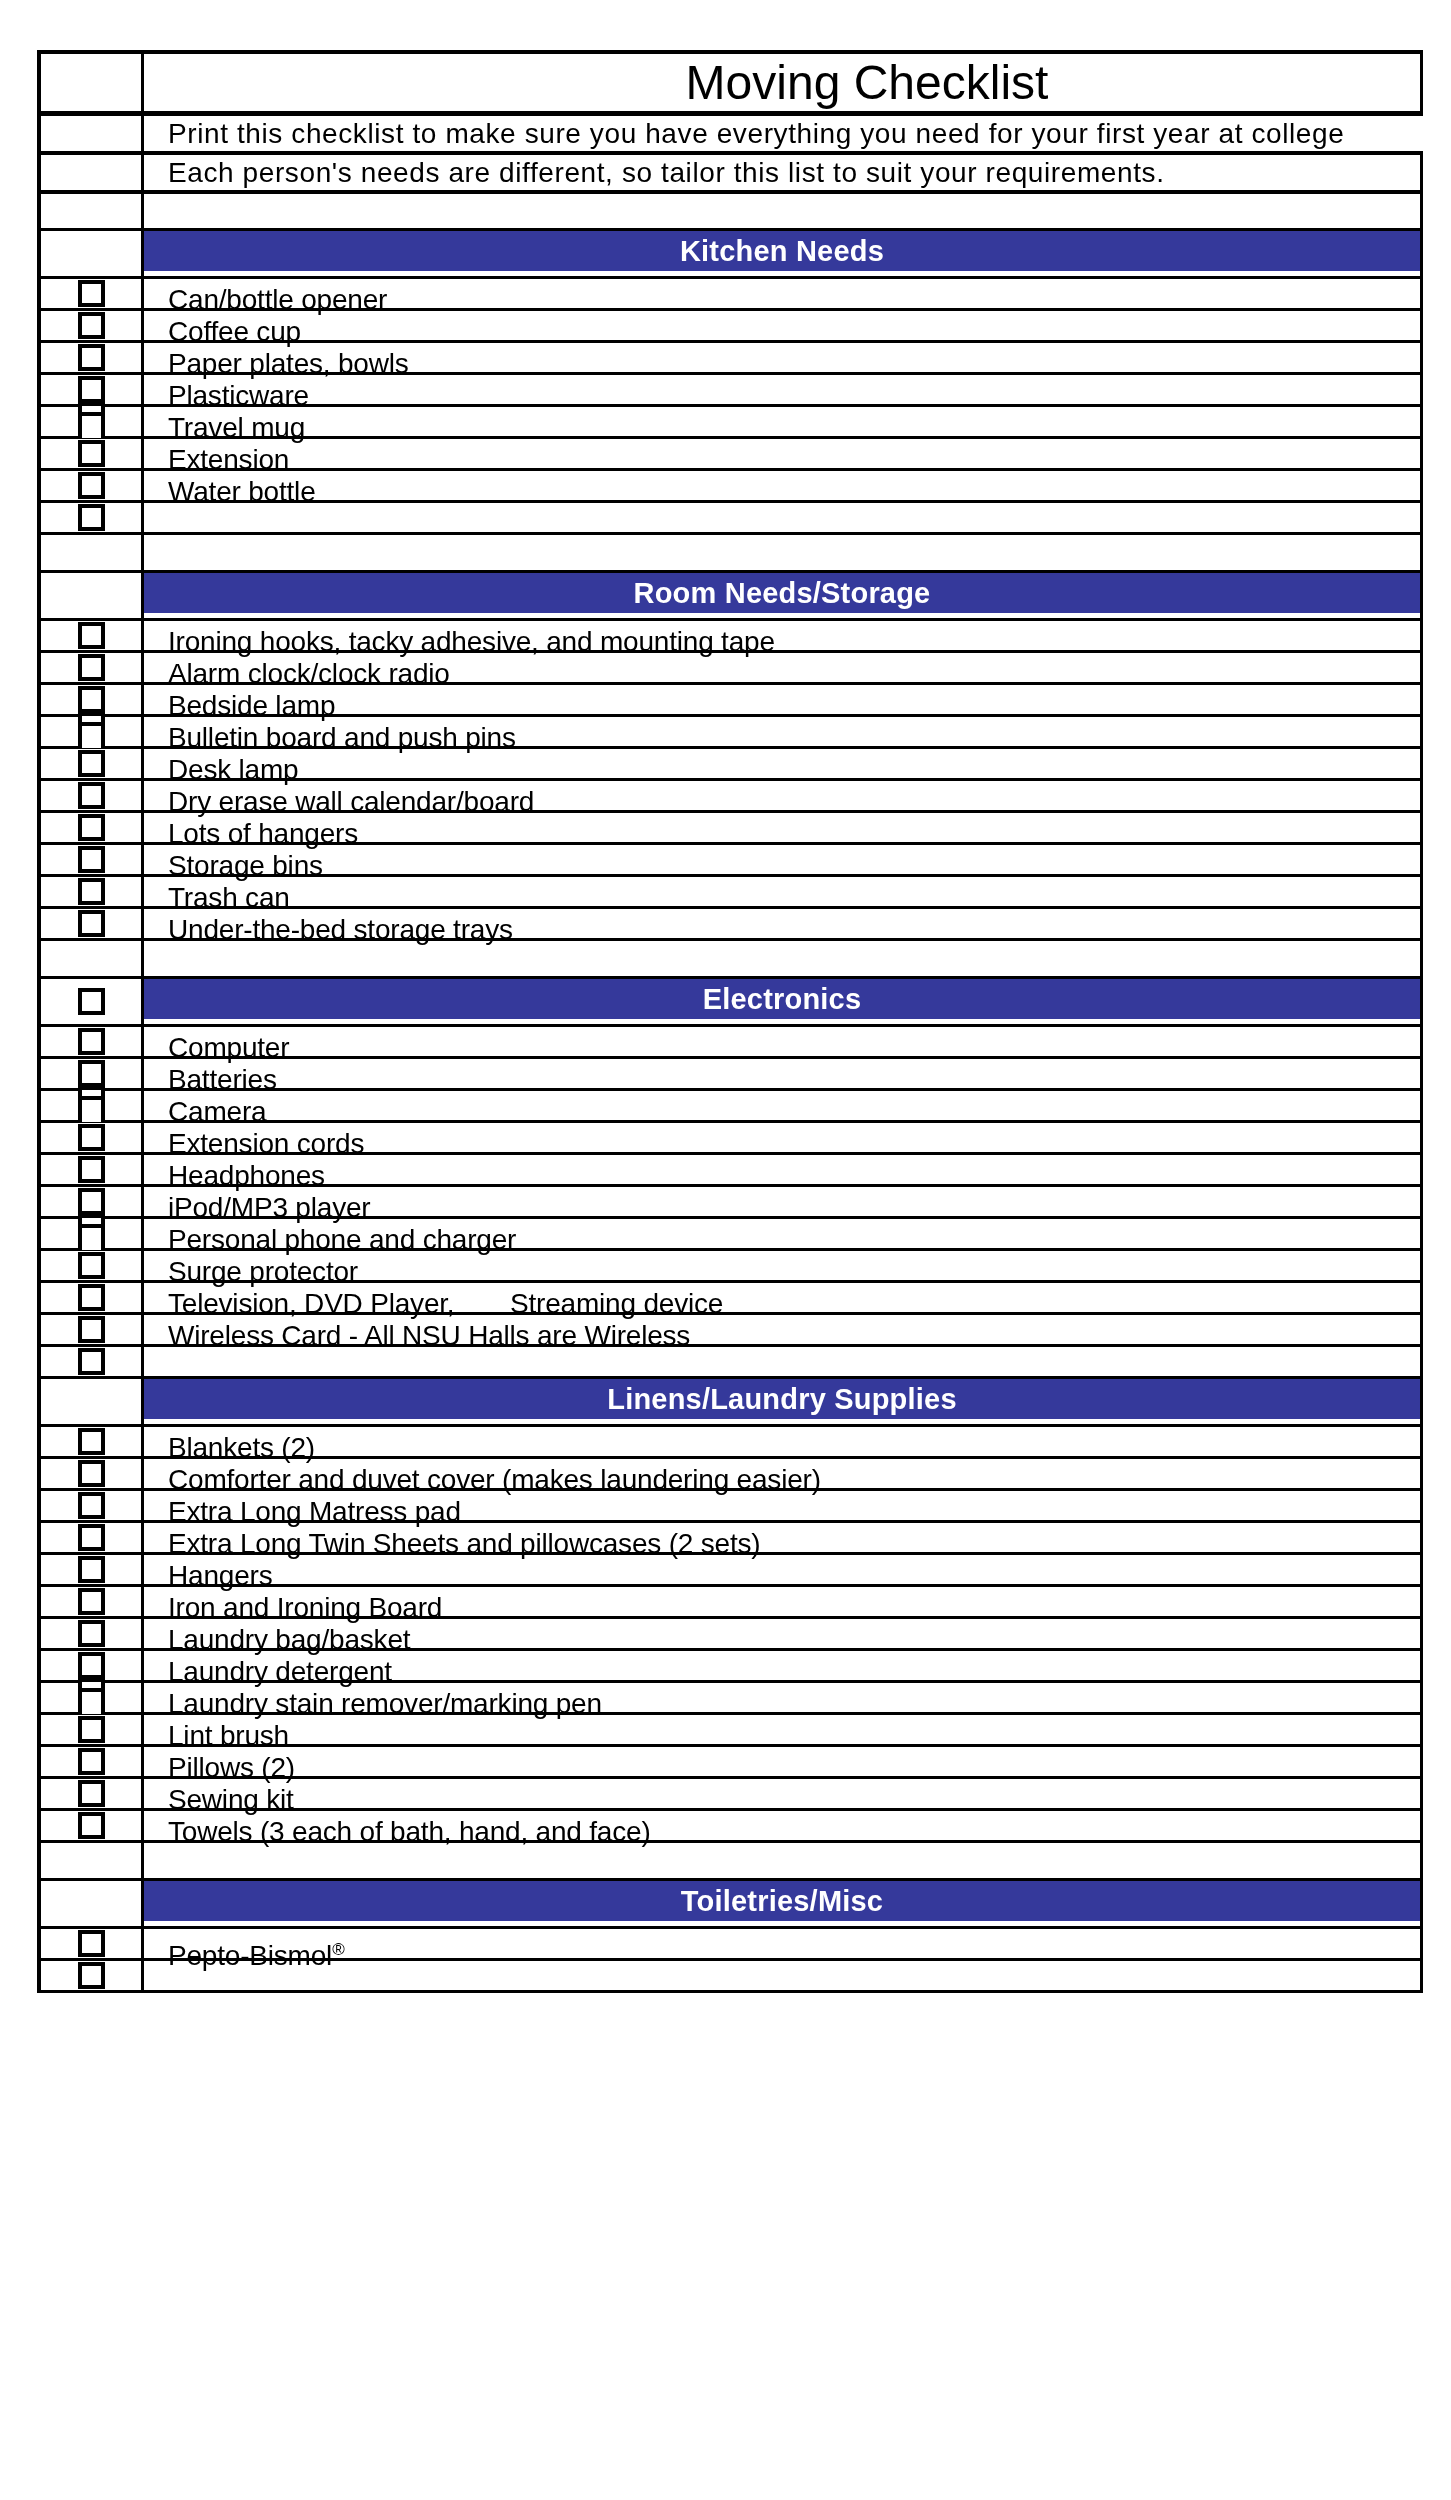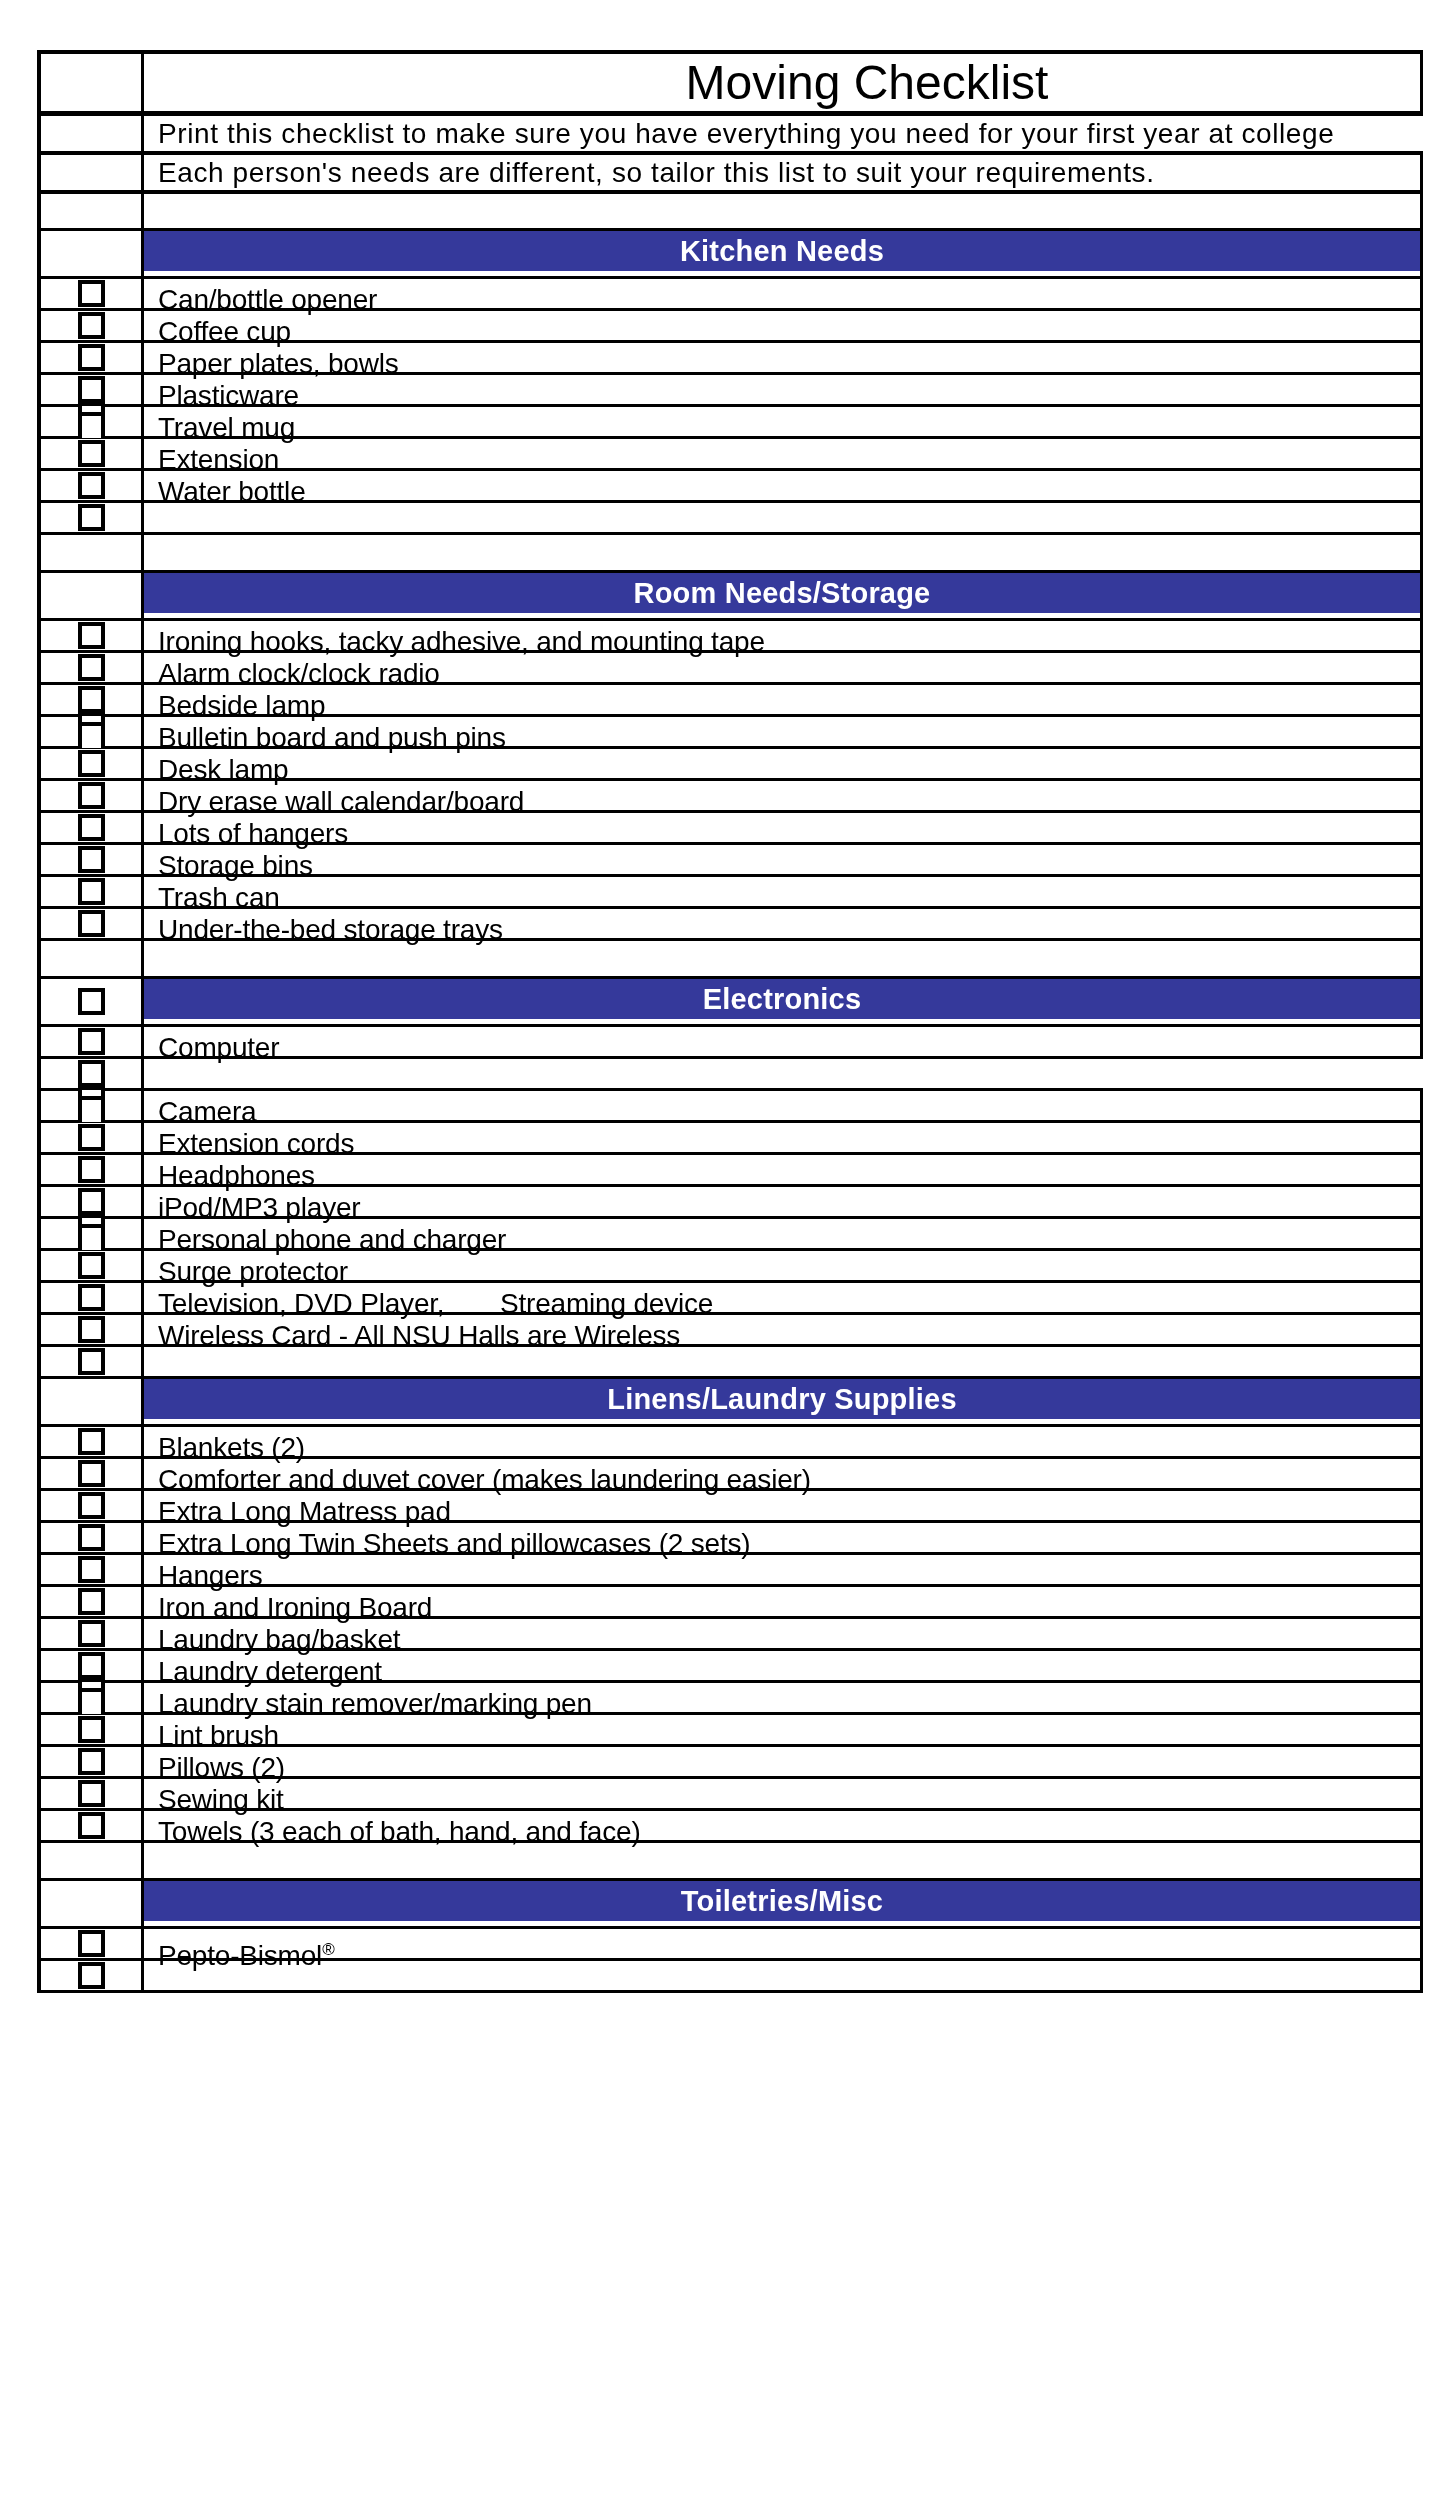--- a/index.html
+++ b/index.html
@@ -17,21 +17,21 @@
   .intro-row{height:39px;border-bottom:4px solid #000;}
   .gap-row{height:37px;}
   .header-row{height:48px;}
   .spacer-row{height:38px;}
   .cb-cell{
     width:103px;flex:none;border-right:3px solid #000;box-sizing:border-box;
     display:flex;align-items:center;justify-content:center;background:#fff;
   }
   .text-cell{
     flex:1;box-sizing:border-box;border-right:3px solid #000;
-    padding-left:14px;font-size:28px;letter-spacing:-0.2px;
+    padding-left:24px;font-size:28px;letter-spacing:-0.2px;
     line-height:41px;white-space:nowrap;overflow:visible;
   }
   .no-right{border-right:none;}
   .title-cell{
     text-align:center;padding-left:170px;font-size:48px;line-height:57px;
     letter-spacing:0px;
   }
   .intro-cell{font-size:28px;line-height:35px;letter-spacing:0.6px;}
   .header-cell{padding:0 0 5px 0;line-height:normal;}
   .band{
@@ -209,20 +209,21 @@
     <div class="row">
       <div class="cb-cell">
         <div class="cb"></div>
       </div>
       <div class="text-cell"><span>Computer</span></div>
     </div>
     <div class="row">
       <div class="cb-cell">
         <div class="cb"></div>
       </div>
+      <div class="text-cell"><span>Batteries</span></div>
     </div>
     <div class="row">
       <div class="cb-cell">
         <div class="cb tall"></div>
       </div>
       <div class="text-cell"><span>Camera</span></div>
     </div>
     <div class="row">
       <div class="cb-cell">
         <div class="cb"></div>

